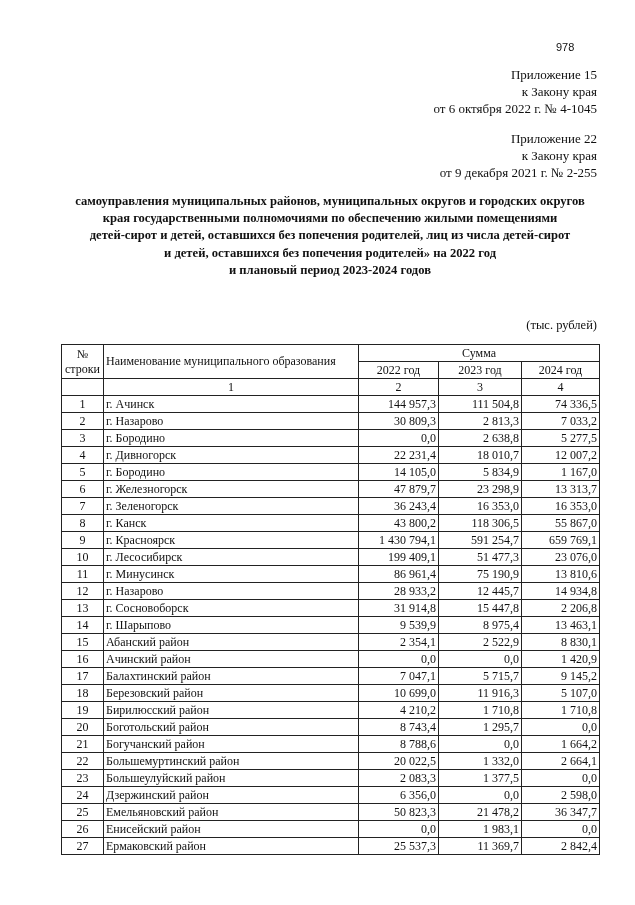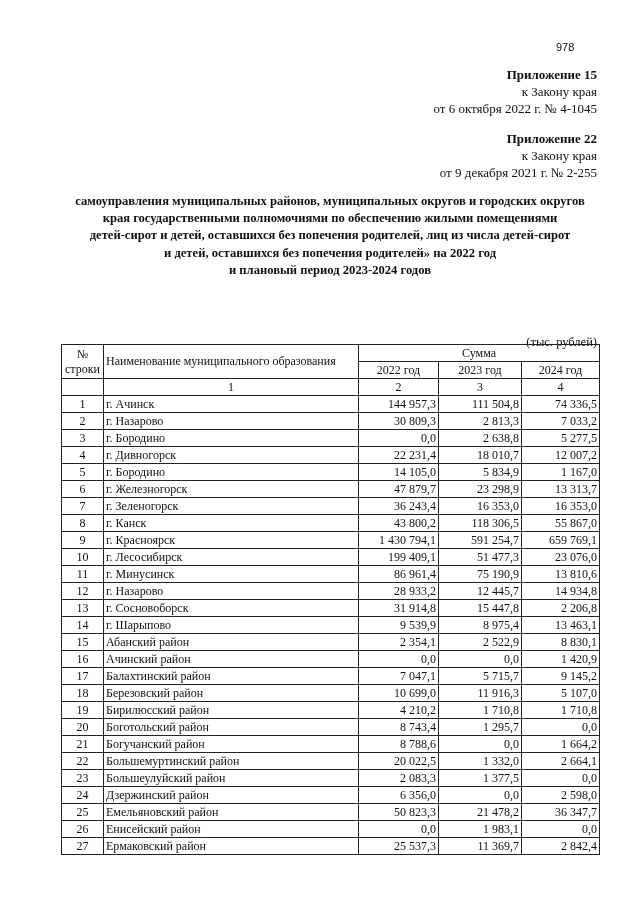--- a/index.html
+++ b/index.html
@@ -7,30 +7,30 @@
       width: 635px; height: 905px; position: relative; overflow: hidden;
       font-family: "Liberation Serif", "DejaVu Serif", serif; color: #111;
     }
     .page-number {
       position: absolute; top: 41px; left: 556px;
       font-family: "Liberation Sans", "DejaVu Sans", sans-serif; font-size: 11px;
     }
     .annex {
       position: absolute; right: 38px; text-align: right; font-size: 13px; line-height: 17px;
     }
-    .annex .annex-title { font-weight: bold; }
+    .annex .annex-title { font-weight: normal; }
     #annex-15 { top: 66px; }
     #annex-22 { top: 130px; }
     .doc-title {
       position: absolute; top: 193px; left: 40px; width: 580px;
       text-align: center; font-weight: bold; font-size: 12.6px; line-height: 17.2px;
     }
     .doc-title div { white-space: nowrap; }
     .units {
-      position: absolute; top: 335px; right: 38px; font-size: 12.5px;
+      position: absolute; top: 318px; right: 38px; font-size: 12.5px;
     }
     table.budget {
       position: absolute; top: 344px; left: 61px;
       border-collapse: collapse; font-size: 12px; table-layout: fixed;
     }
     table.budget td, table.budget th {
       border: 1px solid #222; padding: 0 2px; height: 16px; line-height: 15px;
       font-weight: normal; white-space: nowrap; overflow: hidden;
     }
     .c-num { width: 37px; text-align: center; }

